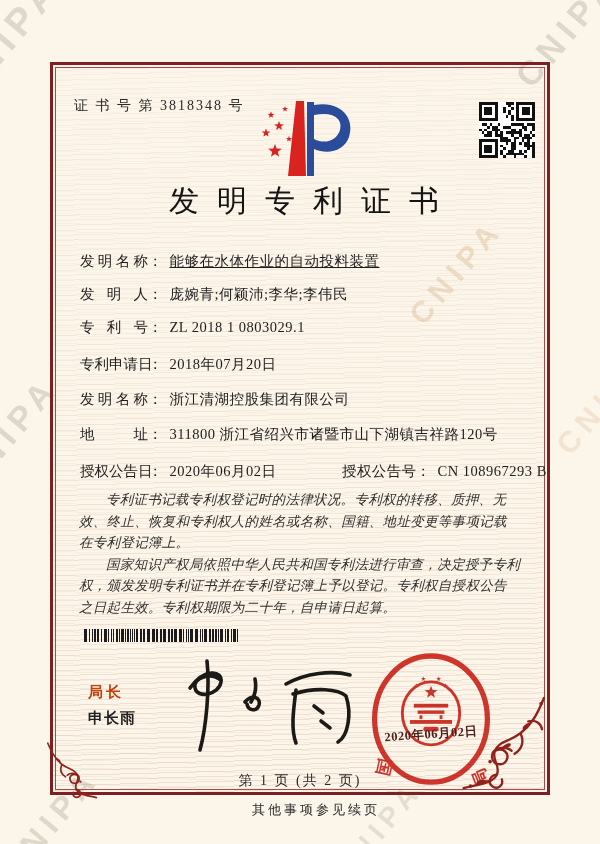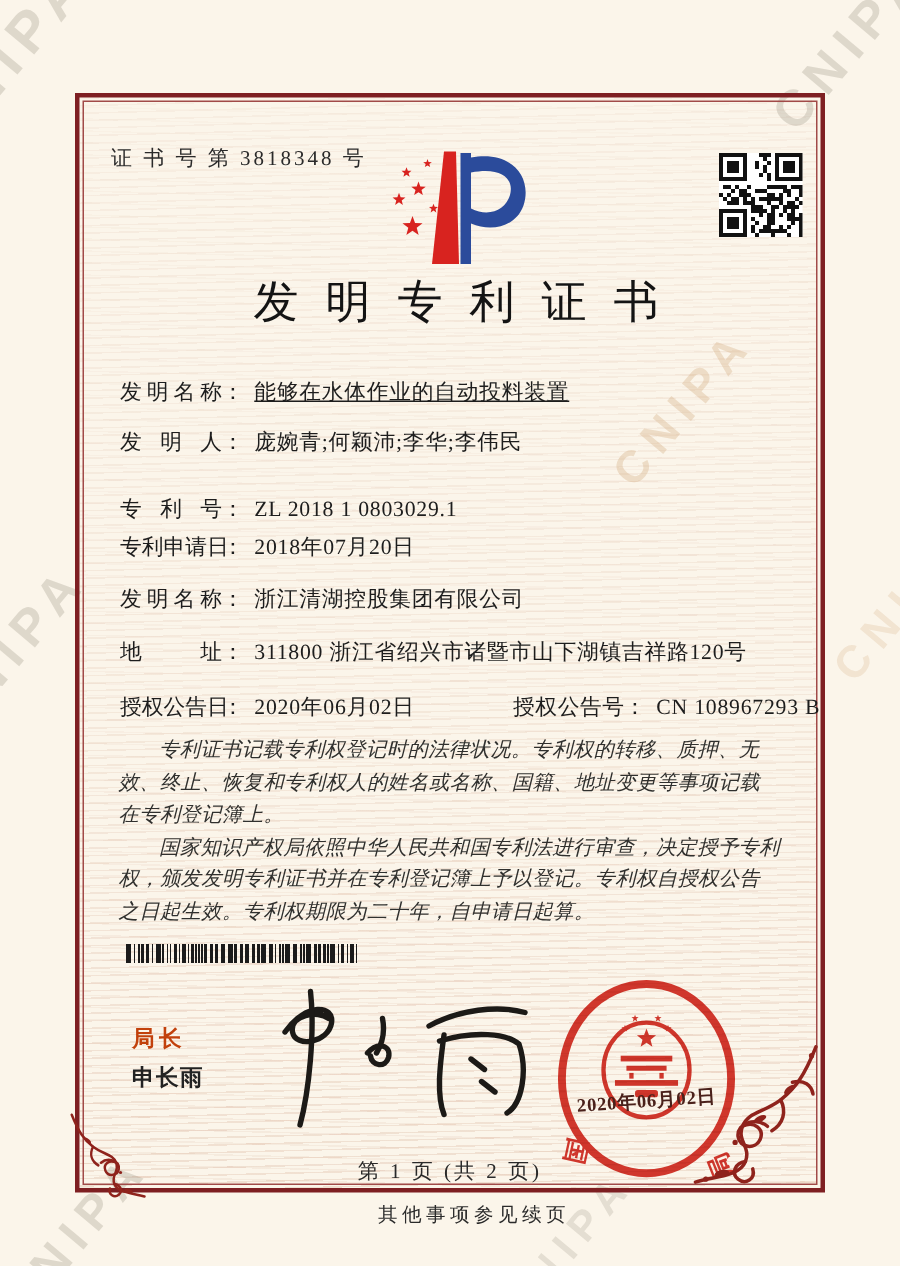--- a/index.html
+++ b/index.html
@@ -232,21 +232,21 @@
 
   <div class="abs title">发明专利证书</div>
 
   <div class="abs fields">
     <div class="frow" style="top:252px;text-decoration:underline;">
       <span class="flabel">发明名称</span><span class="fcolon">：</span><span class="fvalue">能够在水体作业的自动投料装置</span>
     </div>
     <div class="frow" style="top:285px;">
       <span class="flabel">发明人</span><span class="fcolon">：</span><span class="fvalue">庞婉青;何颖沛;李华;李伟民</span>
     </div>
-    <div class="frow" style="top:318px;margin-top:12px;">
+    <div class="frow" style="top:318px;">
       <span class="flabel">专利号</span><span class="fcolon">：</span><span class="fvalue">ZL 2018 1 0803029.1</span>
     </div>
     <div class="frow" style="top:355px;">
       <span class="flabel">专利申请日</span><span class="fcolon">：</span><span class="fvalue">2018年07月20日</span>
     </div>
     <div class="frow" style="top:390px;">
       <span class="flabel">发明名称</span><span class="fcolon">：</span><span class="fvalue">浙江清湖控股集团有限公司</span>
     </div>
     <div class="frow" style="top:425px;">
       <span class="flabel">地址</span><span class="fcolon">：</span><span class="fvalue">311800 浙江省绍兴市诸暨市山下湖镇吉祥路120号</span>

